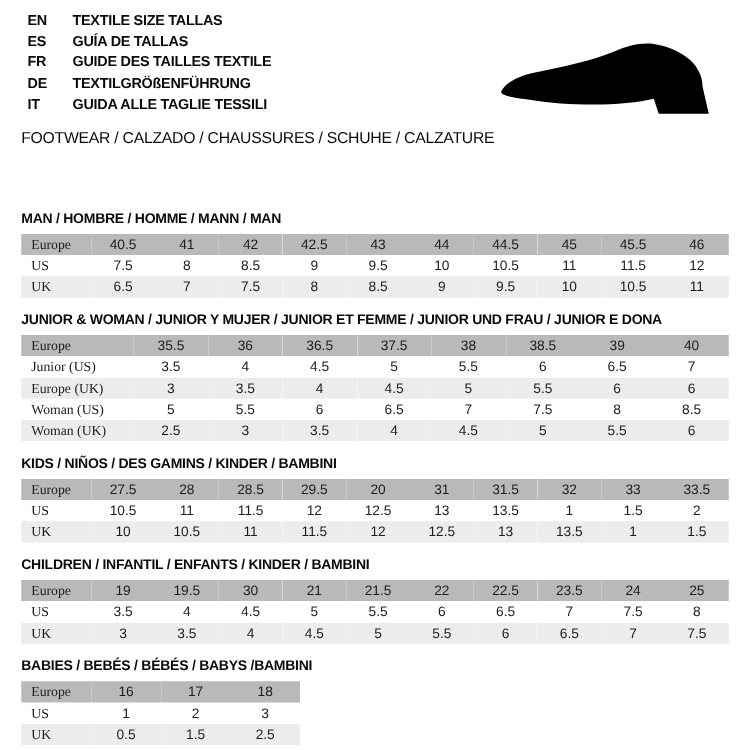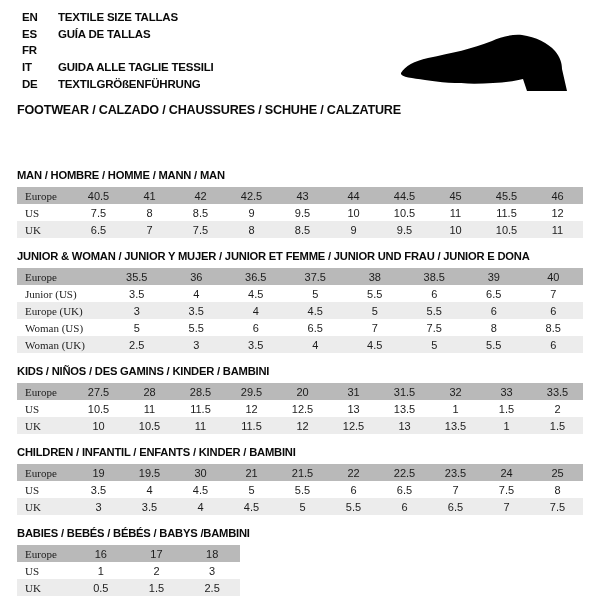--- a/index.html
+++ b/index.html
@@ -22,21 +22,21 @@
   .lang-list{position:absolute;left:22px;top:9px;}
   .lang-row{display:flex;height:16.6px;align-items:center;}
   .lang-code{width:36px;font-weight:bold;font-size:11.5px;letter-spacing:-0.2px;color:#0a0a0a;}
   .lang-title{font-weight:bold;font-size:11.5px;letter-spacing:-0.2px;color:#0a0a0a;white-space:nowrap;}
   
   .shoe-wrap{position:absolute;left:399px;top:32px;width:176px;height:65px;}
   .shoe-wrap svg{display:block;width:100%;height:100%;}
   
   .category{
     position:absolute;left:17px;top:103px;
-    font-weight:bold;font-size:12.6px;letter-spacing:-0.2px;color:#0a0a0a;
+    font-weight:normal;font-size:12.6px;letter-spacing:-0.2px;color:#0a0a0a;
     white-space:nowrap;
   }
   
   .tables{position:absolute;left:17px;top:169px;width:566px;}
   .section-title{
     font-weight:bold;font-size:11.2px;line-height:13px;
     letter-spacing:-0.2px;color:#0a0a0a;margin-bottom:5px;white-space:nowrap;
   }
   table.size-table{
     border-collapse:collapse;table-layout:fixed;
@@ -61,28 +61,29 @@
       <div class="lang-row">
         <span class="lang-code">EN</span>
         <span class="lang-title">TEXTILE SIZE TALLAS</span>
       </div>
       <div class="lang-row">
         <span class="lang-code">ES</span>
         <span class="lang-title">GUÍA DE TALLAS</span>
       </div>
       <div class="lang-row">
         <span class="lang-code">FR</span>
+        <span class="lang-title">GUIDE DES TAILLES TEXTILE</span>
+      </div>
+      <div class="lang-row">
+        <span class="lang-code">DE</span>
+        <span class="lang-title">TEXTILGRÖßENFÜHRUNG</span>
       </div>
       <div class="lang-row">
         <span class="lang-code">IT</span>
         <span class="lang-title">GUIDA ALLE TAGLIE TESSILI</span>
-      </div>
-      <div class="lang-row">
-        <span class="lang-code">DE</span>
-        <span class="lang-title">TEXTILGRÖßENFÜHRUNG</span>
       </div>
     </div>
 
   <div class="shoe-wrap">
     <svg viewBox="0 0 176 65" preserveAspectRatio="none" aria-hidden="true">
       <path fill="#000000" d="M 2 41
         C 6 34 15 29 29 26
         C 53 21 73 17 93 9
         C 101 5 113 2 123 3
         C 137 5 149 11 156 19

